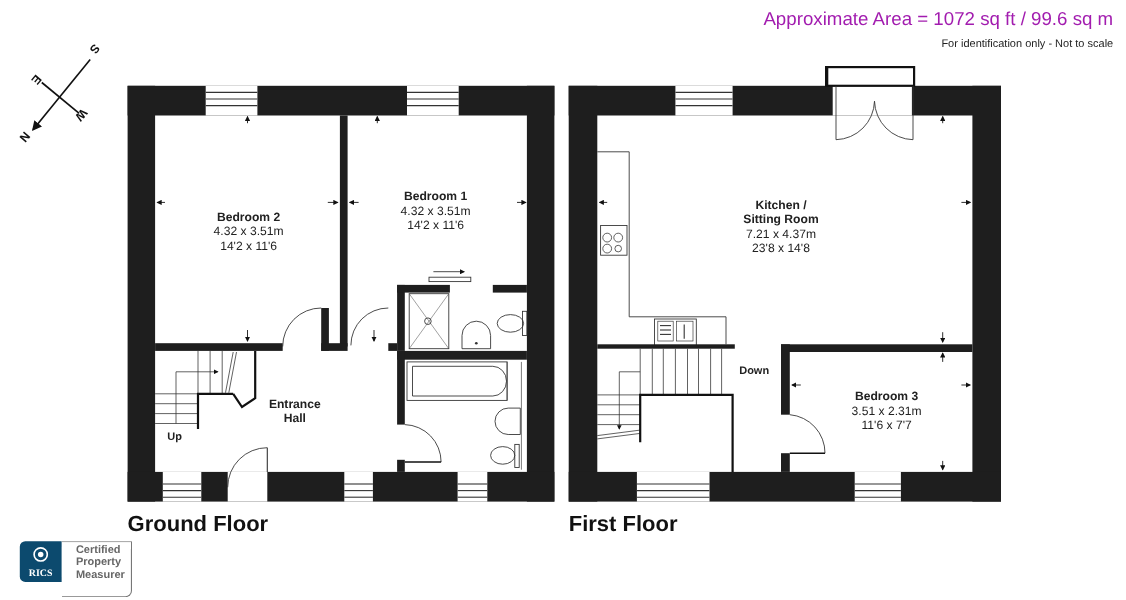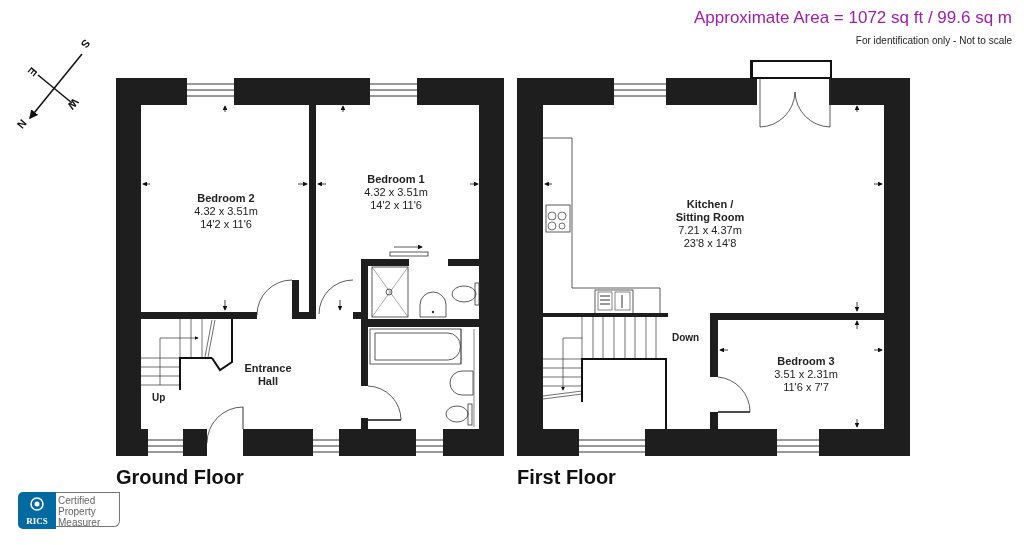--- a/index.html
+++ b/index.html
@@ -7,23 +7,23 @@
          font-family:"Liberation Sans", sans-serif; color:#222; }
   .abs { position:absolute; }
   #plan { position:absolute; left:0; top:0; }
   .area-title { right:12px; top:8px; font-size:17px; color:#a21caf; white-space:nowrap; }
   .area-note { right:12px; top:35px; font-size:10px; color:#222; white-space:nowrap; }
   .floor-label { font-weight:bold; font-size:20px; color:#111; }
   .room-label { text-align:center; font-size:11px; line-height:13px; color:#222; }
   .room-label .name { font-weight:bold; }
   .small-label { font-weight:bold; font-size:10px; color:#222; }
   .footer-text { left:134px; top:491px; font-size:9px; line-height:12px; color:#777; }
-  .rics-box { left:18px; top:492px; width:38px; height:37px; background:#0369a1; border-radius:5px 0 0 5px; }
+  .rics-box { left:18px; top:492px; width:38px; height:37px; background:#0c4a6e; border-radius:5px 0 0 5px; }
   .rics-word { left:0; width:38px; top:24px; text-align:center; color:#fff; font-family:"Liberation Serif", serif; font-weight:bold; font-size:9px; }
-  .rics-cert { left:56px; top:492px; width:64px; height:35px; border:1px solid #777; border-left:none; border-radius:0 0 6px 0; font-weight:normal; font-size:10px; line-height:11px; color:#666; padding-left:2px; box-sizing:border-box; padding-top:2px; }
+  .rics-cert { left:56px; top:492px; width:64px; height:51px; border:1px solid #777; border-left:none; border-radius:0 0 6px 0; font-weight:bold; font-size:10px; line-height:11px; color:#666; padding-left:13px; box-sizing:border-box; padding-top:2px; }
   .compass-letter { font-size:11px; font-weight:bold; color:#111; }
 </style>
 </head>
 <body>
 
 <svg id="plan" width="1024" height="545" viewBox="0 0 1024 545">
   <defs>
     <marker id="ah" markerWidth="6" markerHeight="6" refX="5" refY="3" orient="auto">
       <path d="M0,0 L6,3 L0,6 Z" fill="#111"></path>
     </marker>
@@ -274,21 +274,21 @@
   <div class="name">Bedroom 1</div>
   <div>4.32 x 3.51m</div>
   <div>14'2 x 11'6</div>
 </div>
 <div class="abs room-label" style="left:228px;top:362px;width:80px;">
   <div class="name">Entrance</div>
   <div class="name">Hall</div>
 </div>
 <div class="abs small-label" style="left:152px;top:392px;">Up</div>
 
-<div class="abs room-label" style="left:650px;top:181px;width:120px;margin-top:17px;">
+<div class="abs room-label" style="left:650px;top:181px;width:120px;">
   <div class="name">Kitchen /</div>
   <div class="name">Sitting Room</div>
   <div>7.21 x 4.37m</div>
   <div>23'8 x 14'8</div>
 </div>
 <div class="abs room-label" style="left:746px;top:355px;width:120px;">
   <div class="name">Bedroom 3</div>
   <div>3.51 x 2.31m</div>
   <div>11'6 x 7'7</div>
 </div>

